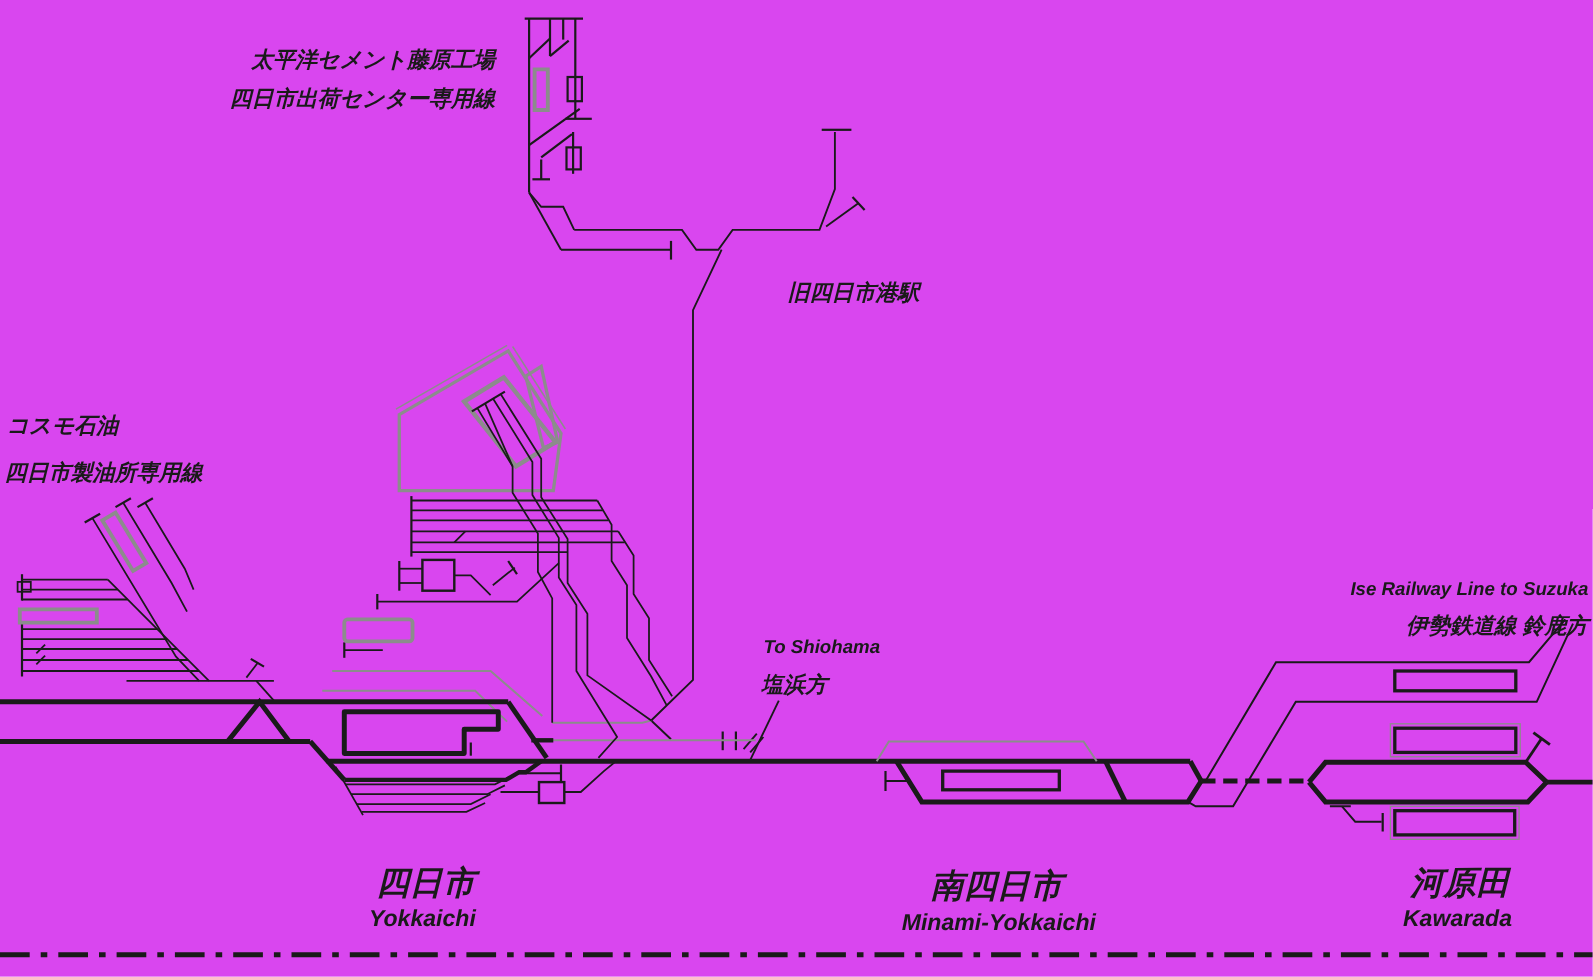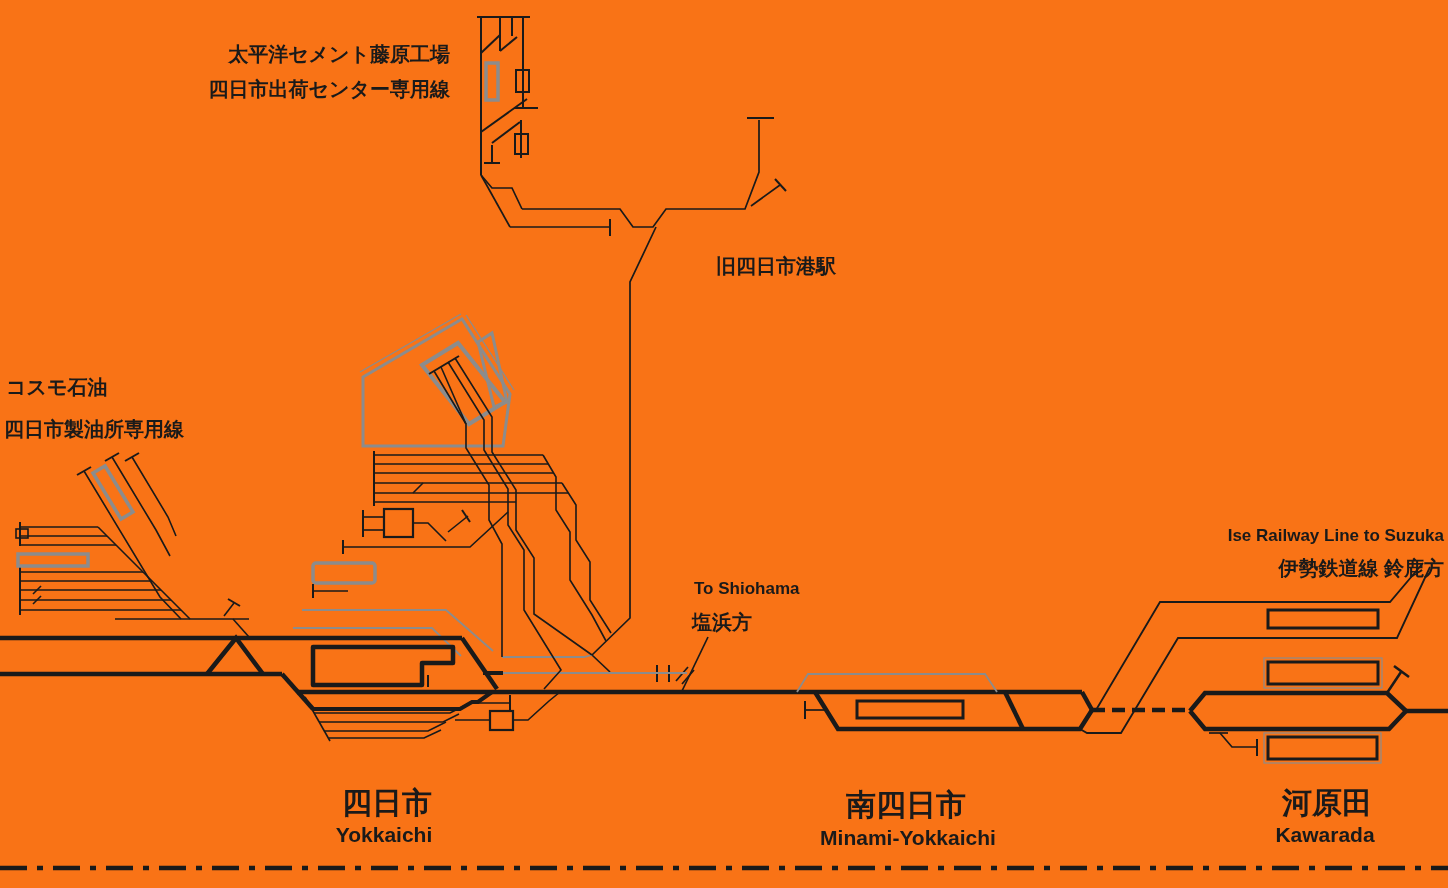--- a/index.html
+++ b/index.html
@@ -1,17 +1,17 @@
 <!DOCTYPE html>
 <html><head>
 <meta charset="utf-8">
 <style>
   html,body{margin:0;padding:0;background:#ffffff;}
   body{font-family:"Liberation Sans","DejaVu Sans",sans-serif;}
-  .stage{position:relative;width:1448px;height:888px;background:#f97316;overflow:hidden;}
+  .stage{position:relative;width:1448px;height:888px;background:#d946ef;overflow:hidden;font-style:italic;}
   svg{display:block;}
   text{fill:#1a1a1a;font-weight:bold;font-family:"Liberation Sans","DejaVu Sans",sans-serif;}
   .lbl-ann{font-size:20px;}
   .lbl-ann-en{font-size:17px;}
   .lbl-sta-ja{font-size:30px;}
   .lbl-sta-en{font-size:21px;}
 </style>
 </head>
 <body>
 

